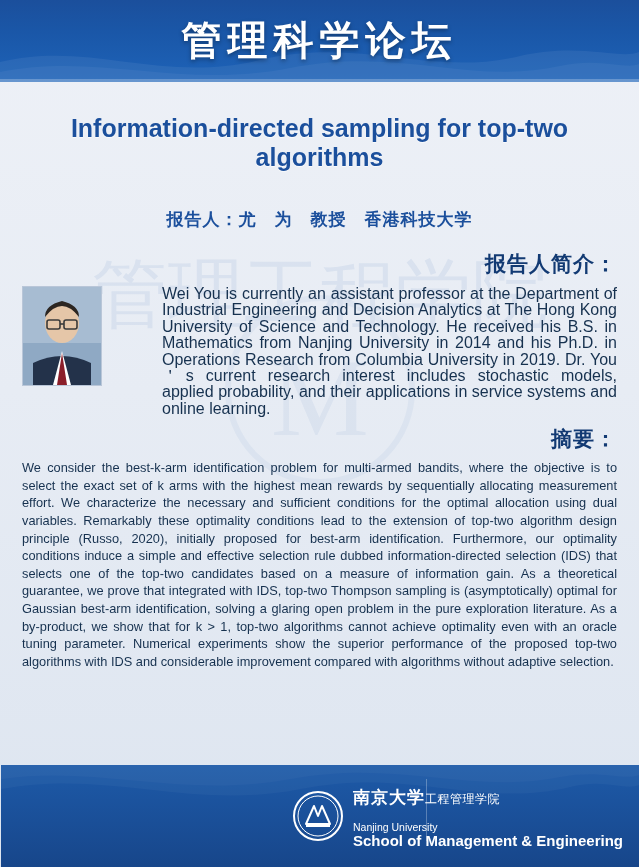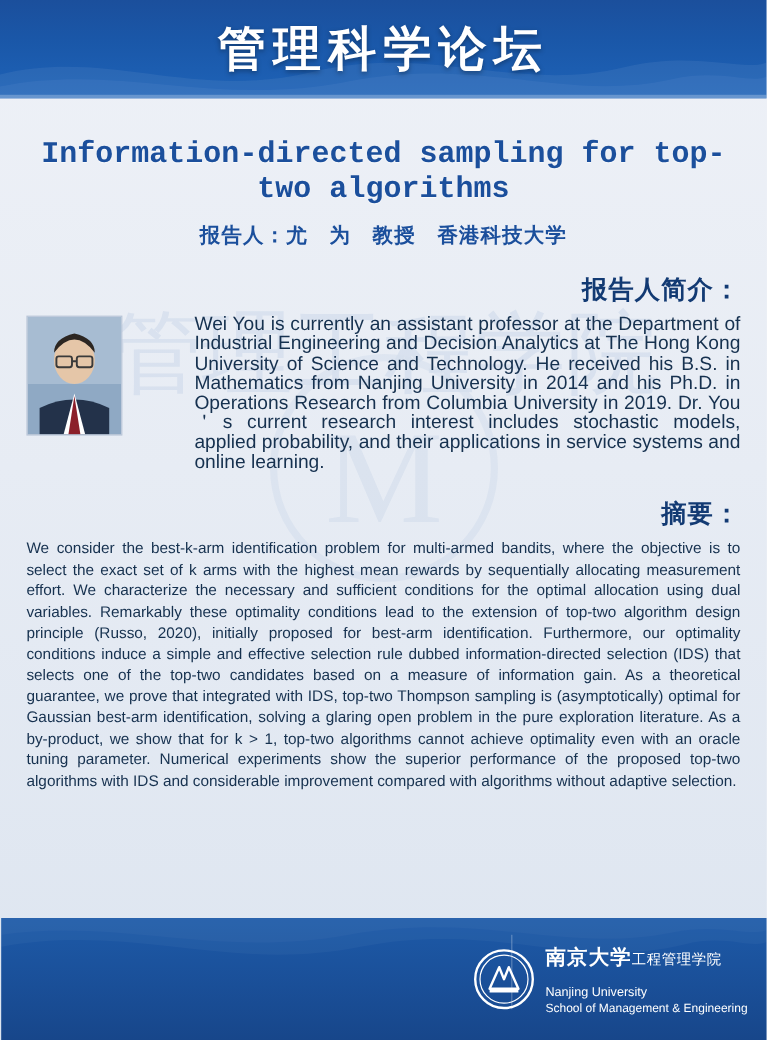--- a/index.html
+++ b/index.html
@@ -64,28 +64,28 @@
   }
   .content {
     position: relative;
     z-index: 2;
     padding: 0 22px;
   }
   .talk-title {
     margin-top: 32px;
     text-align: center;
     color: #1b4f9c;
-    font-family: Liberation Mono, monospace;
+    font-family: Liberation Sans, sans-serif;
     font-weight: bold;
     font-size: 25px;
     letter-spacing: 0px;
     text-shadow: 0 1px 1px rgba(255,255,255,0.7);
   }
   .speaker-lines {
-    margin-top: 12px;
+    margin-top: 35px;
     text-align: center;
     color: #1b4f9c;
     font-weight: bold;
     font-size: 17px;
     line-height: 25px;
     letter-spacing: 1px;
   }
   .section-head {
     margin-top: 18px;
     color: #123a73;
@@ -111,21 +111,21 @@
   }
   .bio-text {
     flex: 1 1 auto;
     font-size: 16px;
     line-height: 16.4px;
     color: #16314f;
     text-align: justify;
     margin-left: 48px;
   }
   .abstract-head {
-    margin-top: 20px;
+    margin-top: 8px;
   }
   .abstract-text {
     margin-top: 6px;
     font-size: 12.8px;
     line-height: 17.6px;
     color: #16314f;
     text-align: justify;
   }
   
   .footer {
@@ -183,22 +183,23 @@
     font-size: 12px;
     font-weight: normal;
     letter-spacing: 0.5px;
   }
   .uni-names .en1 {
     font-size: 10.5px;
     line-height: 13px;
     margin-top: 12px;
   }
   .uni-names .en2 {
-    font-size: 10px;
+    font-size: 15px;
     line-height: 13px;
+    font-weight: bold;
   }
   .org-lines {
     position: absolute;
     right: 16px;
     bottom: 8px;
     color: #e8f0fb;
     font-size: 10.5px;
     line-height: 14px;
     text-align: left;
     z-index: 4;

